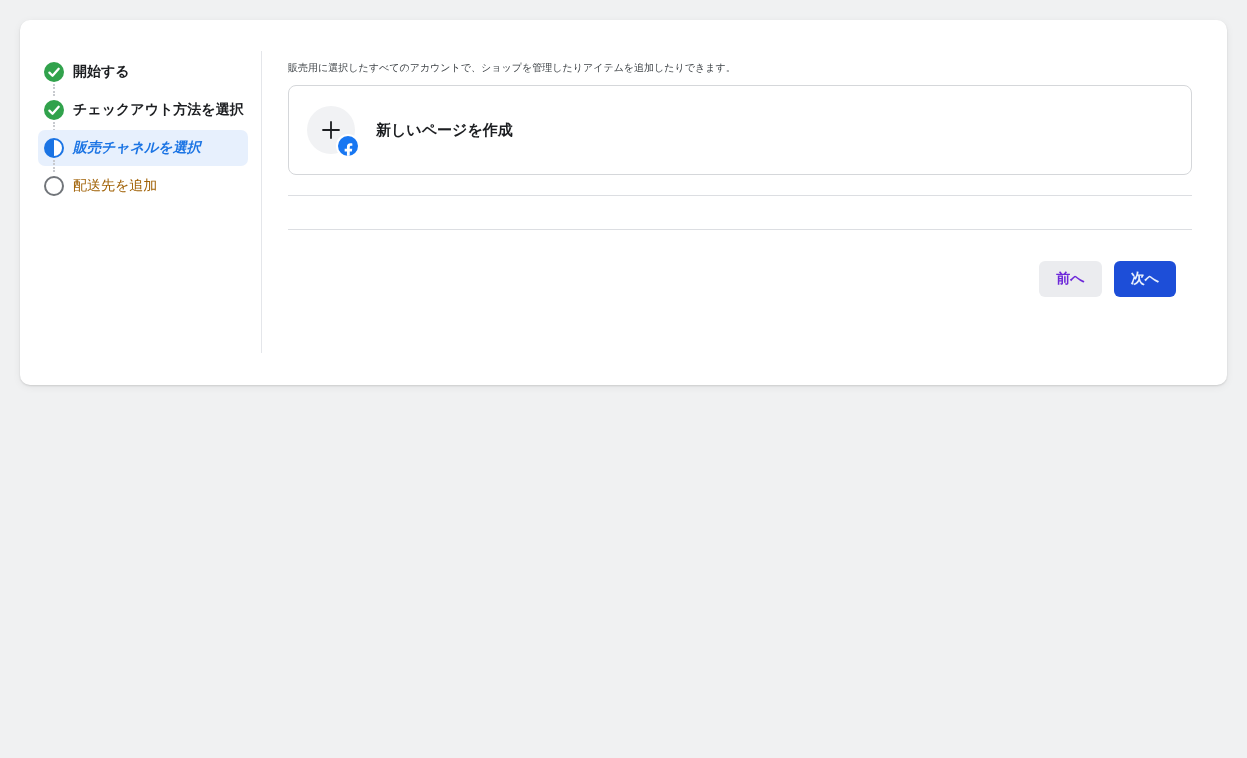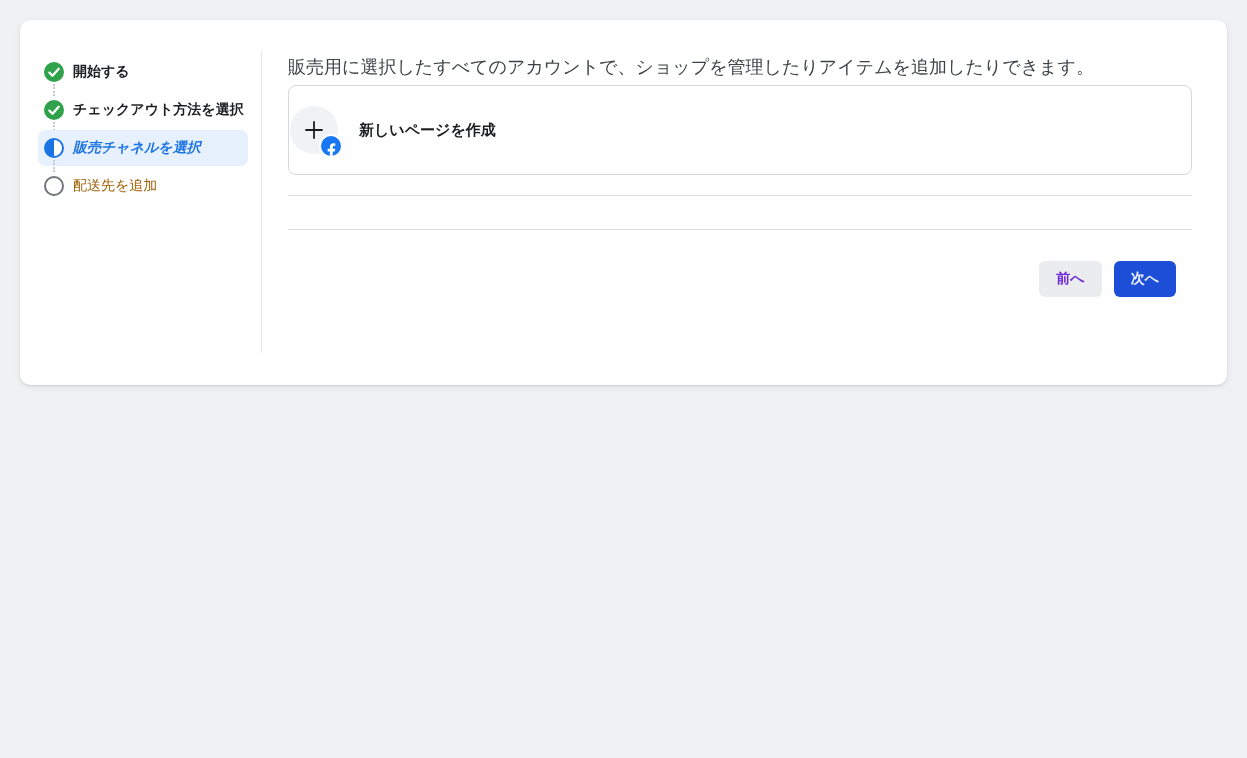--- a/index.html
+++ b/index.html
@@ -78,32 +78,32 @@
     padding: 35px 35px 0 27px;
   }
   .page-title {
     font-size: 19px;
     line-height: 26px;
     font-weight: 700;
     color: #1c2b33;
   }
   .page-subtitle {
     margin-top: 3px;
-    font-size: 18px;
+    font-size: 10px;
     line-height: 19px;
     color: #3e4347;
   }
   .channel-card {
     margin-top: 8px;
     height: 90px;
     border: 1px solid #d5d7da;
     border-radius: 8px;
     display: flex;
     align-items: center;
-    padding-left: 1px;
+    padding-left: 18px;
     background: #fff;
     cursor: pointer;
   }
   .avatar-wrap { position: relative; width: 48px; height: 48px; }
   .plus-circle {
     width: 48px; height: 48px;
     border-radius: 50%;
     background: #f1f2f4;
     display: flex;
     align-items: center;

